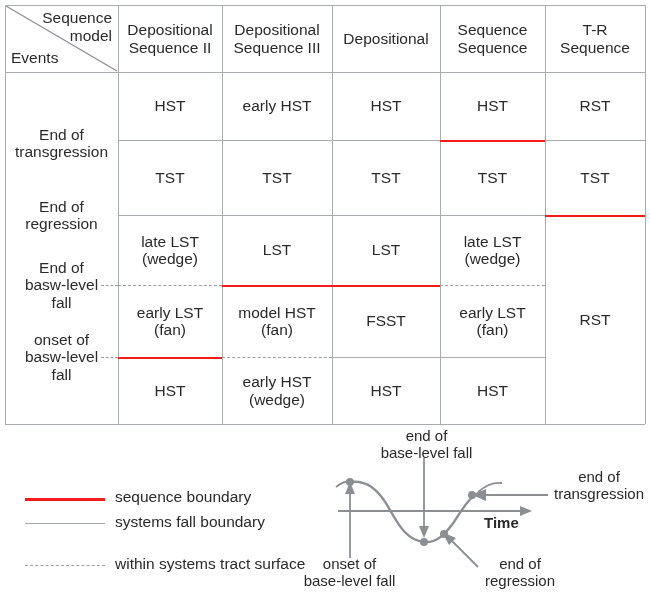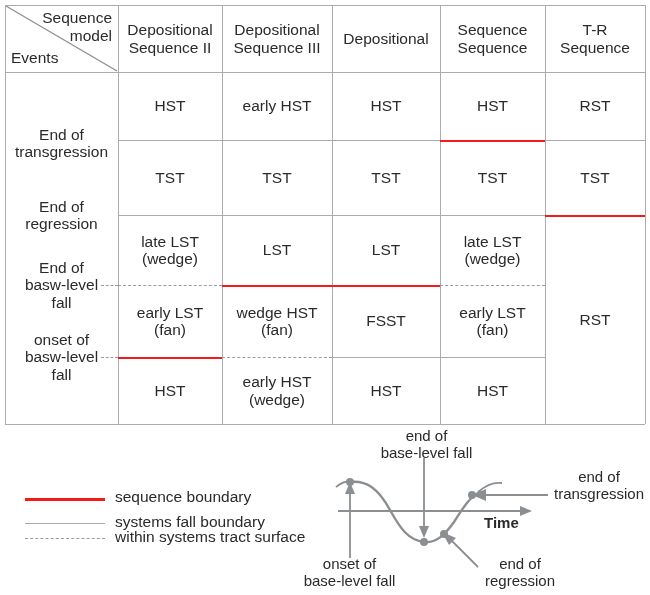--- a/index.html
+++ b/index.html
@@ -238,21 +238,21 @@
     </div>
 
   <div class="cell" style="left:113px;top:280px;width:104px;height:72px;">
       <div>
         <span>early LST</span>
         <span>(fan)</span>
       </div>
     </div>
   <div class="cell" style="left:217px;top:280px;width:110px;height:72px;">
       <div>
-        <span>wedge HST</span>
+        <span>model HST</span>
         <span>(fan)</span>
       </div>
     </div>
   <div class="cell" style="left:327px;top:280px;width:108px;height:72px;">
       <div>
         <span>FSST</span>
         <span></span>
       </div>
     </div>
   <div class="cell" style="left:435px;top:280px;width:105px;height:72px;">
@@ -327,21 +327,21 @@
 
 <div id="legend">
   <div class="lgrow" style="top:18px;width:330px;padding-left:36px;">
     <div class="lgswatch sw-red"></div>
     <div class="lgtext">sequence boundary</div>
   </div>
   <div class="lgrow" style="top:43px;width:330px;">
     <div class="lgswatch sw-gray"></div>
     <div class="lgtext">systems fall boundary</div>
   </div>
-  <div class="lgrow" style="top:58px;width:330px;padding-left:44px;">
+  <div class="lgrow" style="top:85px;width:330px;padding-left:44px;">
     <div class="lgswatch sw-dash"></div>
     <div class="lgtext">within systems tract surface</div>
   </div>
 </div>
 
 <div id="diagram">
   <svg width="330" height="165" viewBox="0 0 330 165">
 
     <g>
       <line x1="18" y1="81" x2="200" y2="81" stroke="#8c8f92" stroke-width="1.8"></line>

